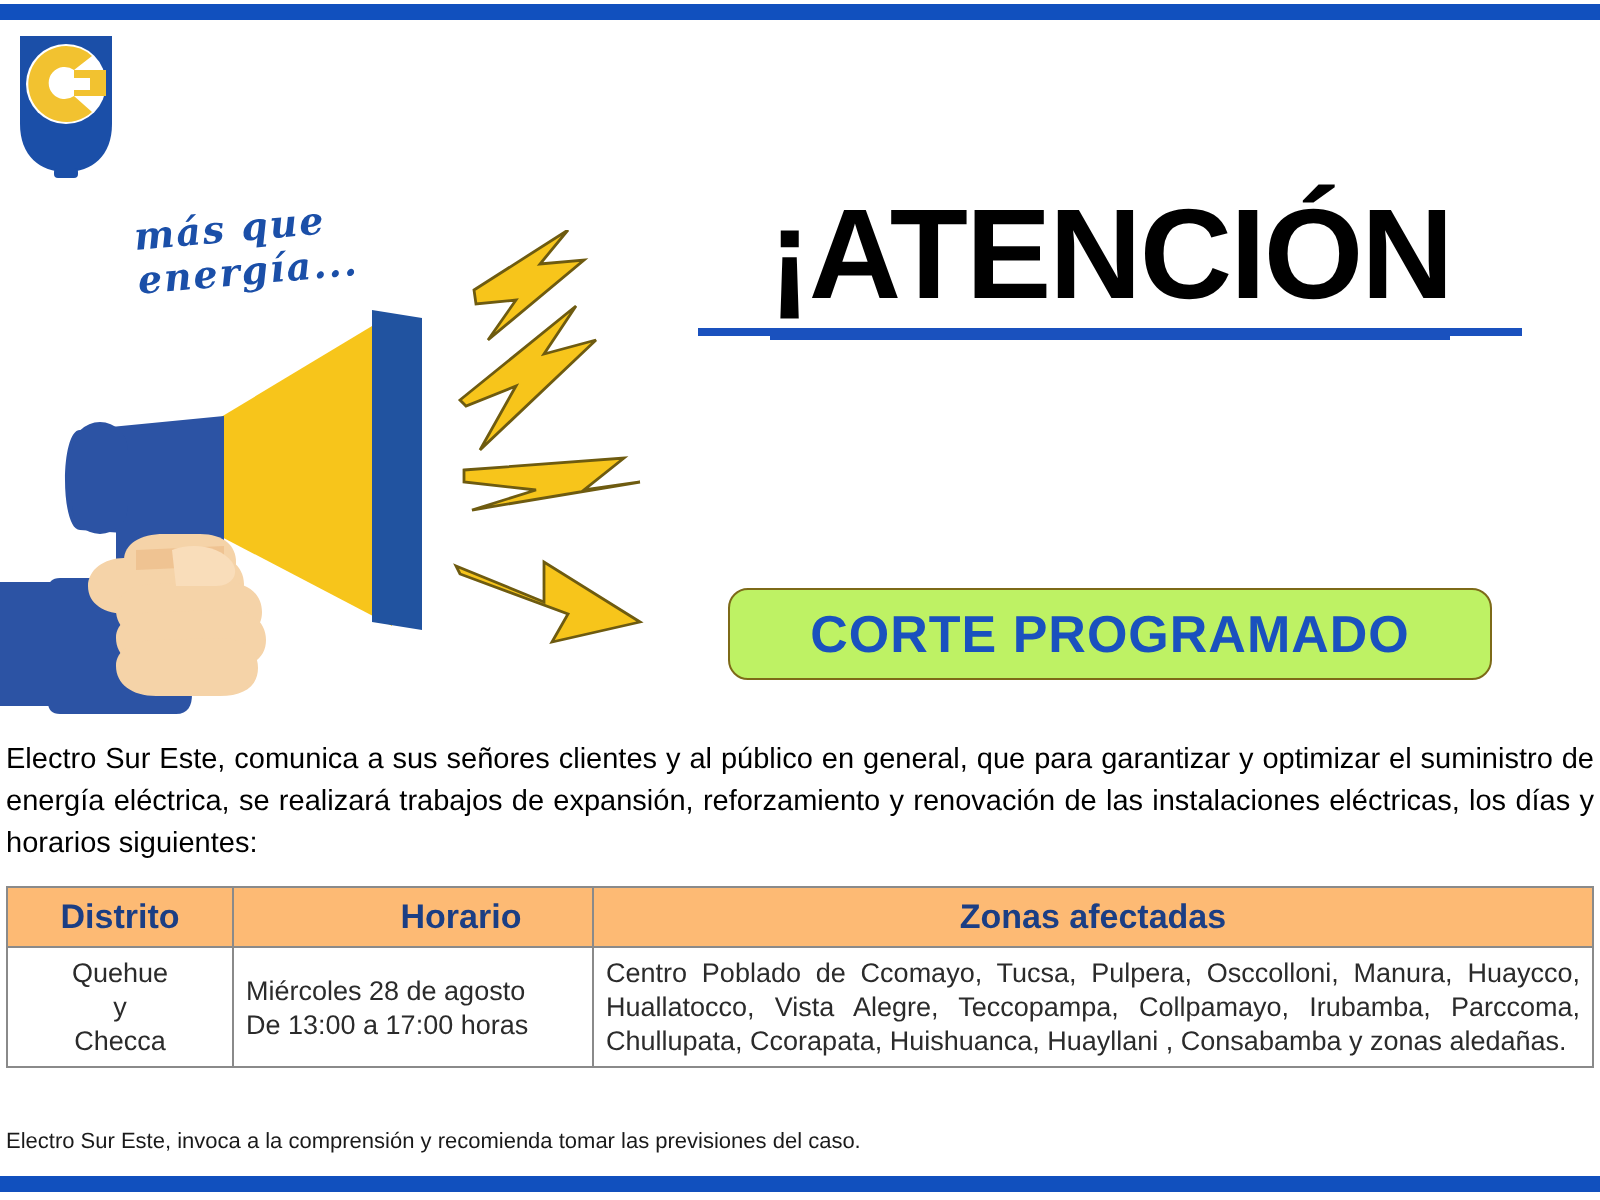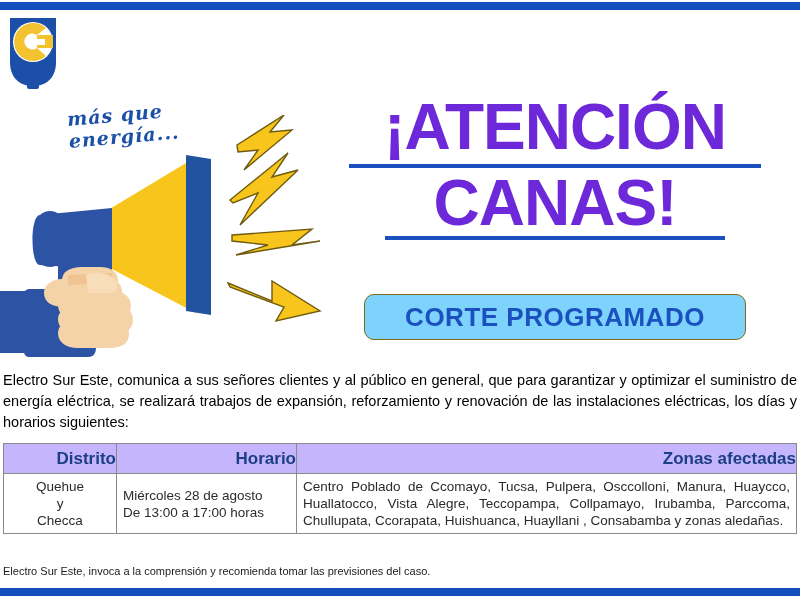--- a/index.html
+++ b/index.html
@@ -52,32 +52,32 @@
   
   .headline{
     position:absolute; left:320px; top:92px; width:470px;
     text-align:center;
   }
   .hl-line{
     font-family:"Liberation Sans", sans-serif;
     font-weight:bold;
     font-size:64px;
     line-height:70px;
-    color:#6d28d9;
+    color:#000000;
     letter-spacing:-1px;
     white-space:nowrap;
   }
   .hl-rule{ height:4px; background:#1A51BE; margin:2px auto 0 auto; }
   .hl-rule-1{ width:412px; }
   .hl-rule-2{ width:340px; margin-top:-2px; }
 
   .cta{
     position:absolute; left:364px; top:294px;
     width:382px; height:46px;
-    background:#7dd3fc;
+    background:#bef264;
     border:1.5px solid #7d6a18;
     border-radius:10px;
     display:flex; align-items:center; justify-content:center;
   }
   .cta-label{
     font-family:"Liberation Sans", sans-serif;
     font-weight:bold;
     font-size:26px;
     color:#1A51BE;
     letter-spacing:0.5px;
@@ -92,27 +92,27 @@
     text-align:justify;
   }
 
   
   .table{
     position:absolute; left:3px; top:443px; width:794px;
     border-collapse:collapse;
     table-layout:fixed;
   }
   .table th{
-    background:#c4b5fd;
+    background:#fdba74;
     color:#1B3E84;
     font-weight:bold;
     font-size:17px;
     height:30px;
     border:1px solid #8a8a8a;
-    text-align:right;
+    text-align:center;
     vertical-align:middle;
   }
   .table td{
     border:1px solid #8a8a8a;
     font-size:13.5px;
     line-height:17px;
     color:#2b2b2b;
     padding:4px 6px;
     vertical-align:middle;
   }
@@ -176,21 +176,20 @@
 
     <path d="M245 165 L292 135 L278 152 L300 150 L252 190 L266 170 L246 172 Z" transform="translate(-8,-135) rotate(0)" fill="#F7C51B" stroke="#6e5b10" stroke-width="1.4"></path>
     <path d="M230 85 L288 38 L272 62 L298 55 L240 110 L258 78 L233 88 Z" fill="#F7C51B" stroke="#6e5b10" stroke-width="1.4"></path>
     <path d="M232 120 L312 114 L292 130 L320 126 L236 140 L268 130 L232 126 Z" fill="#F7C51B" stroke="#6e5b10" stroke-width="1.4"></path>
     <path d="M228 168 L272 186 L272 166 L320 196 L276 206 L284 192 L230 172 Z" fill="#F7C51B" stroke="#6e5b10" stroke-width="1.4"></path>
   </svg>
 
   <div class="headline">
     <div class="hl-line">¡ATENCIÓN</div>
     <div class="hl-rule hl-rule-1"></div>
-    <div class="hl-line">CANAS!</div>
     <div class="hl-rule hl-rule-2"></div>
   </div>
 
   <div class="cta">
     <span class="cta-label">CORTE PROGRAMADO</span>
   </div>
 
   <p class="intro">Electro Sur Este, comunica a sus señores clientes y al público en general, que para garantizar y optimizar el suministro de energía eléctrica, se realizará trabajos de expansión, reforzamiento y renovación de las instalaciones eléctricas, los días y horarios siguientes:</p>
 
   <table class="table">

